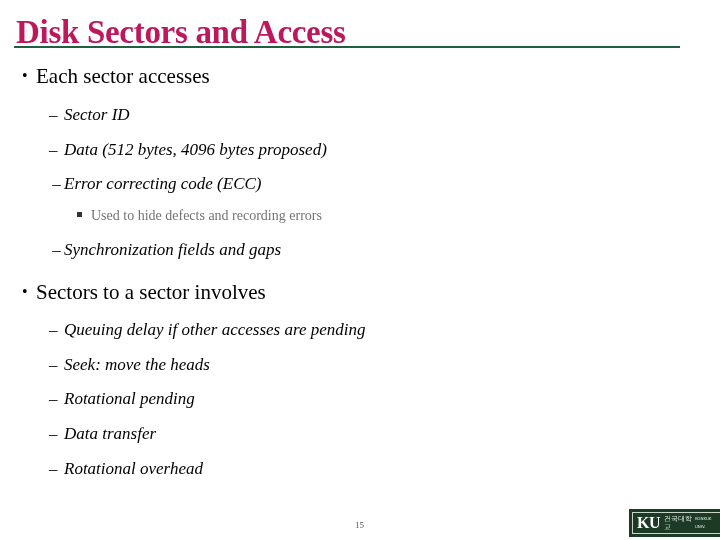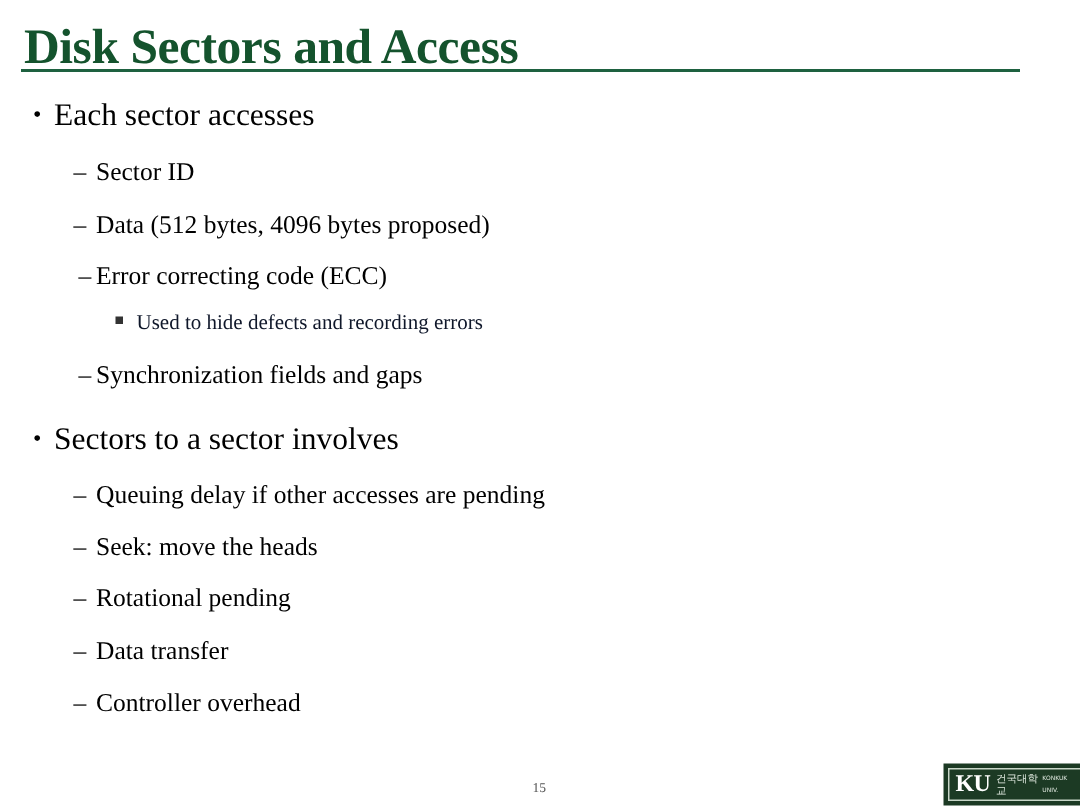--- a/index.html
+++ b/index.html
@@ -1,25 +1,25 @@
 <!DOCTYPE html>
 <html><head>
   <meta charset="utf-8">
   <style>
     html, body { margin: 0; padding: 0; background: #ffffff; }
     body { width: 720px; height: 540px; position: relative; overflow: hidden;
            font-family: "Liberation Serif", "DejaVu Serif", serif; color: #000; }
     .title { position: absolute; left: 16px; top: 12px; font-size: 33px; font-weight: bold;
-             color: #14532d; letter-spacing: -0.3px; line-height: 40px; white-space: nowrap; }
+             color: #be185d; letter-spacing: -0.3px; line-height: 40px; white-space: nowrap; }
     .title-rule { position: absolute; left: 14px; top: 46px; width: 666px; height: 2px; background: #1e6140; }
     .l1 { position: absolute; left: 22px; font-size: 21px; white-space: nowrap; }
     .l1 .b { display: inline-block; width: 14px; font-size: 16px; vertical-align: 2px; }
-    .l2 { position: absolute; left: 49px; font-size: 17px; white-space: nowrap; }
+    .l2 { position: absolute; left: 49px; font-size: 17px; white-space: nowrap; font-style: italic; }
     .l2 .d { display: inline-block; width: 15px; }
-    .l3 { position: absolute; left: 77px; font-size: 14px; white-space: nowrap; color: #0f172a; }
+    .l3 { position: absolute; left: 77px; font-size: 14px; white-space: nowrap; color: #737373; }
     .l3 .s { display: inline-block; width: 5px; height: 5px; background: #333; margin-right: 9px; vertical-align: 3px; }
     .page-num { position: absolute; left: 355px; top: 520px; font-size: 9px; color: #555; }
     .logo { position: absolute; left: 629px; top: 509px; width: 95px; height: 28px; background: #1c3a24;
             box-sizing: border-box; padding: 3px; }
     .logo-inner { width: 100%; height: 100%; border: 1px solid #c8d6c8; box-sizing: border-box;
                   display: flex; align-items: center; padding-left: 4px; }
     .logo-ku { font-family: "Liberation Serif", serif; font-weight: bold; font-size: 16px; color: #fff; letter-spacing: -0.5px; }
     .logo-text { display: flex; flex-direction: row; margin-left: 4px; color: #dfe8df; line-height: 8px; }
     .logo-kr { font-family: "DejaVu Sans", sans-serif; font-size: 7px; }
     .logo-en { font-family: "DejaVu Sans", sans-serif; font-size: 4px; }
@@ -58,21 +58,21 @@
 <div class="l2" style="top:355px;">
   <span class="d">–</span><span>Seek: move the heads</span>
 </div>
 <div class="l2" style="top:389px;">
   <span class="d">–</span><span>Rotational pending</span>
 </div>
 <div class="l2" style="top:424px;">
   <span class="d">–</span><span>Data transfer</span>
 </div>
 <div class="l2" style="top:459px;">
-  <span class="d">–</span><span>Controller overhead</span>
+  <span class="d">–</span><span>Rotational overhead</span>
 </div>
 
 <div class="page-num">15</div>
 
 <div class="logo">
   <div class="logo-inner">
     <span class="logo-ku">KU</span>
     <span class="logo-text">
       <span class="logo-kr">건국대학교</span>
       <span class="logo-en">KONKUK UNIV.</span>

